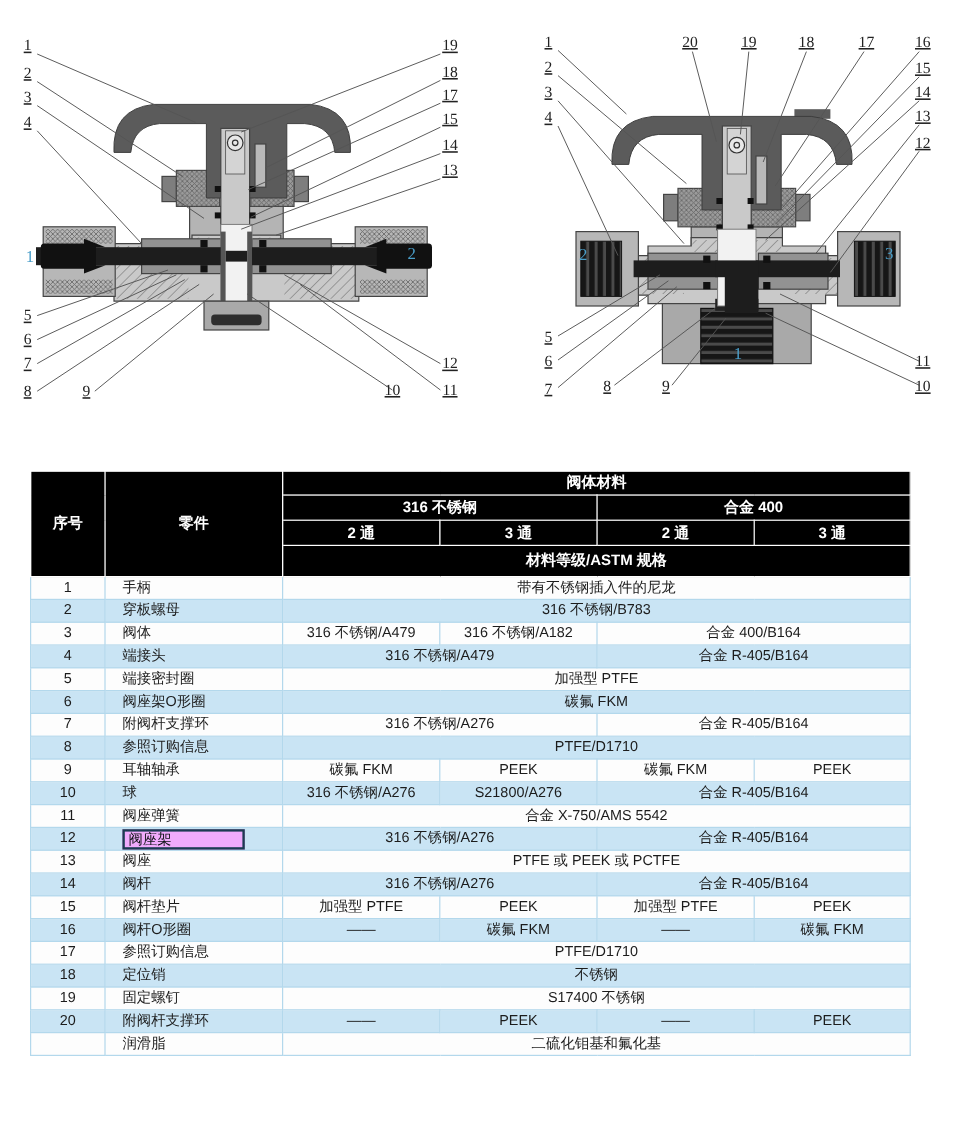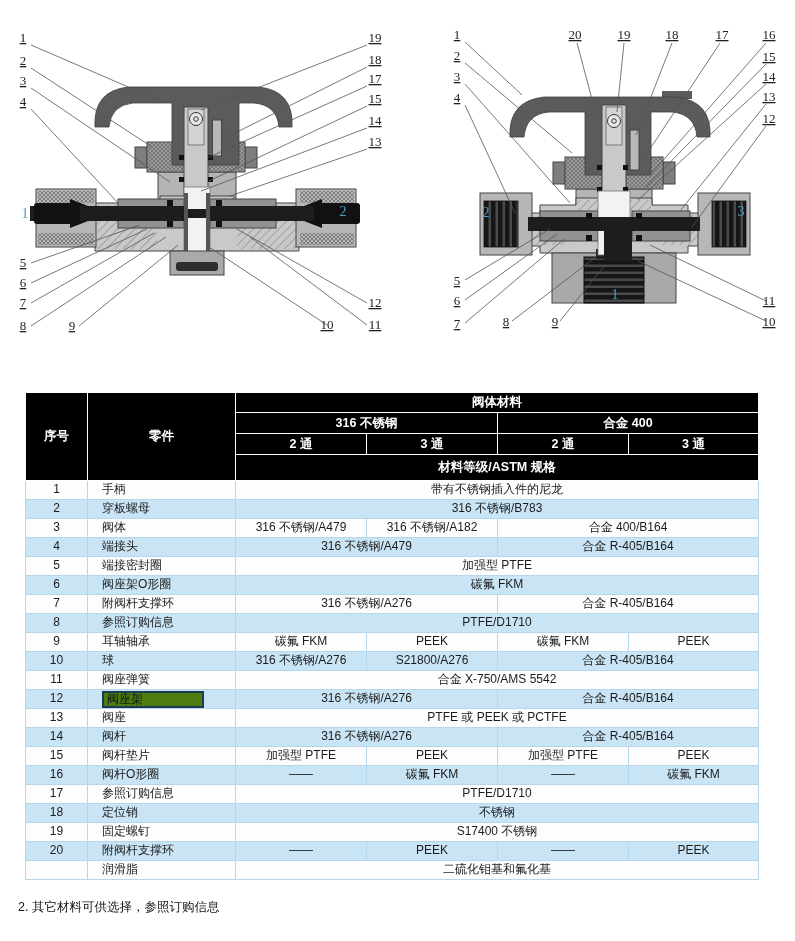--- a/index.html
+++ b/index.html
@@ -16,21 +16,21 @@
   .mat-table th{background:#000000;color:#ffffff;font-weight:bold;border:1.5px solid #ffffff;
                 font-size:12.5px;padding:0;}
   .mat-table thead tr.h1 th{height:19px;}
   .mat-table thead tr.h2 th{height:20px;margin-top:10px;}
   .mat-table thead tr.h3 th{height:20px;}
   .mat-table thead tr.h4 th{height:25px;}
   .mat-table td{border:1px solid #b3d8ec;height:18px;padding:0 4px;text-align:center;
                 background:#fdfdfd;line-height:1.1;}
   .mat-table tr.band td{background:#c9e4f4;}
   .mat-table td.c-part{text-align:left;padding-left:14px;}
-  .hl{display:inline-block;min-width:92px;background:#4d7c0f;border:2px solid #1c3b52;
+  .hl{display:inline-block;min-width:92px;background:#f0abfc;border:2px solid #1c3b52;
       color:#101418;padding:0 3px;line-height:13px;text-align:left;}
   .footnotes{position:absolute;left:18px;top:896px;font-size:12.5px;color:#111;line-height:22px;}
 </style>
 </head>
 <body>
 
 <div class="page">
 
   <svg style="position:absolute;left:0;top:15px;" width="400" height="330" viewBox="0 0 400 330">
     <defs>
@@ -412,16 +412,15 @@
         </tr>
         <tr>
           <td></td>
           <td class="c-part">润滑脂</td>
           <td colspan="4">二硫化钼基和氟化基</td>
         </tr>
       </tbody>
   </table>
 
   <div class="footnotes">
-    <div>2. 其它材料可供选择，参照订购信息</div>
   </div>
 
 </div>
 
 </body></html>

